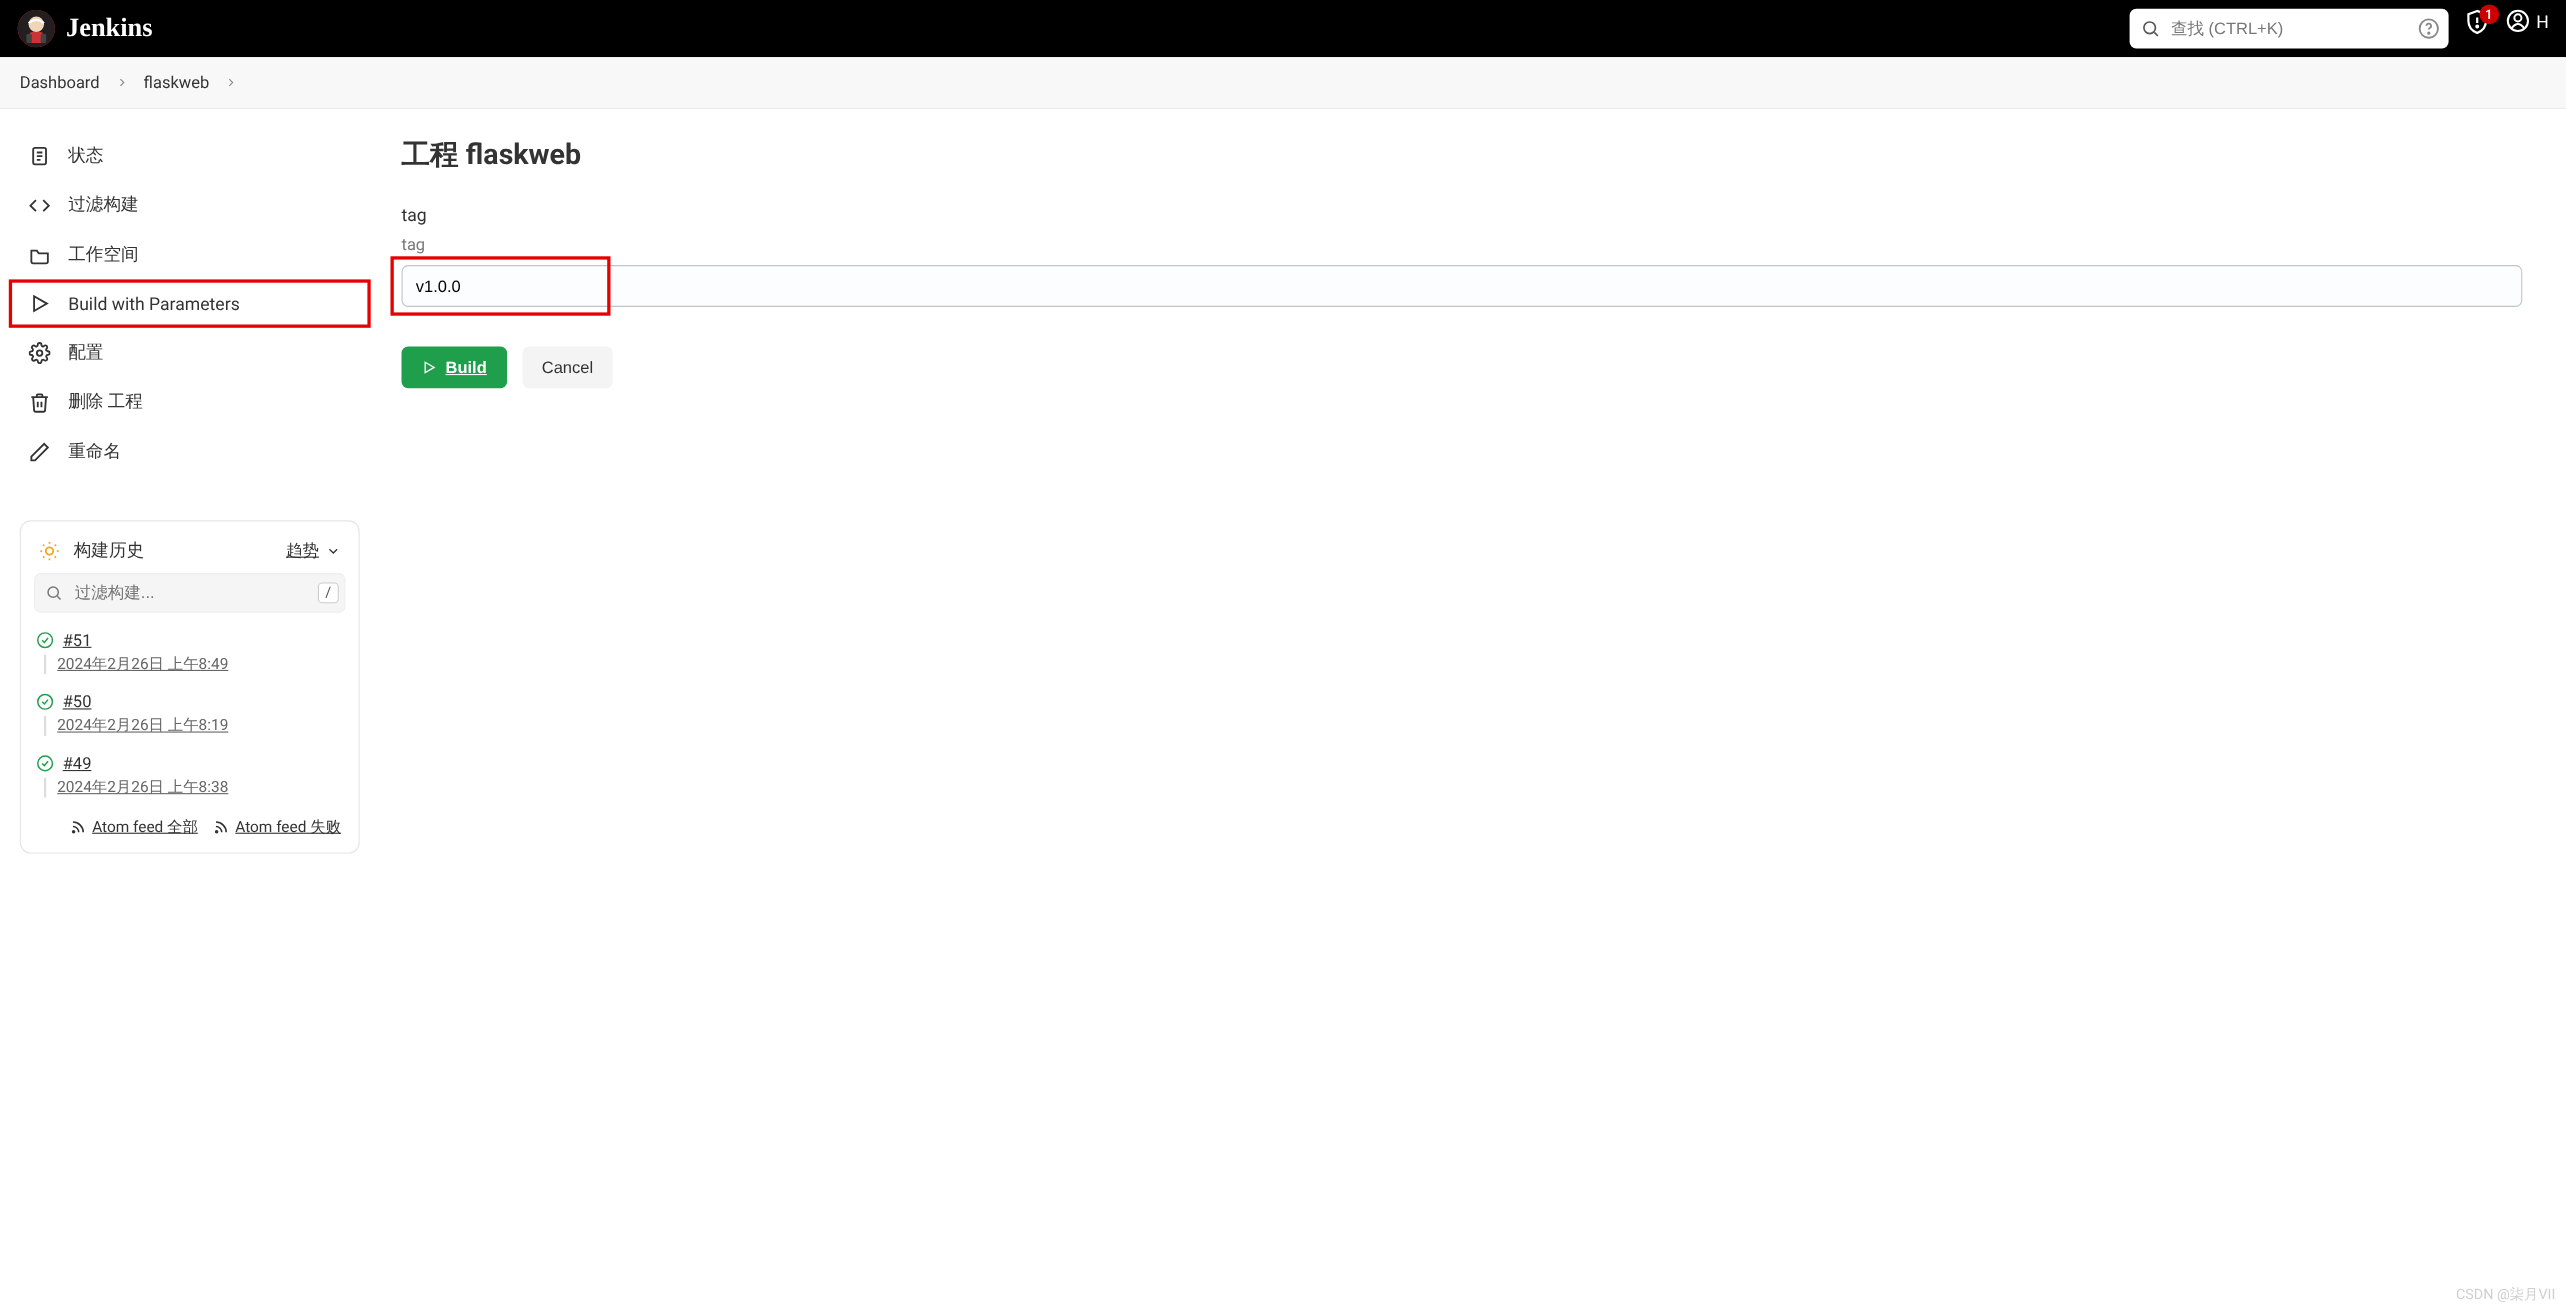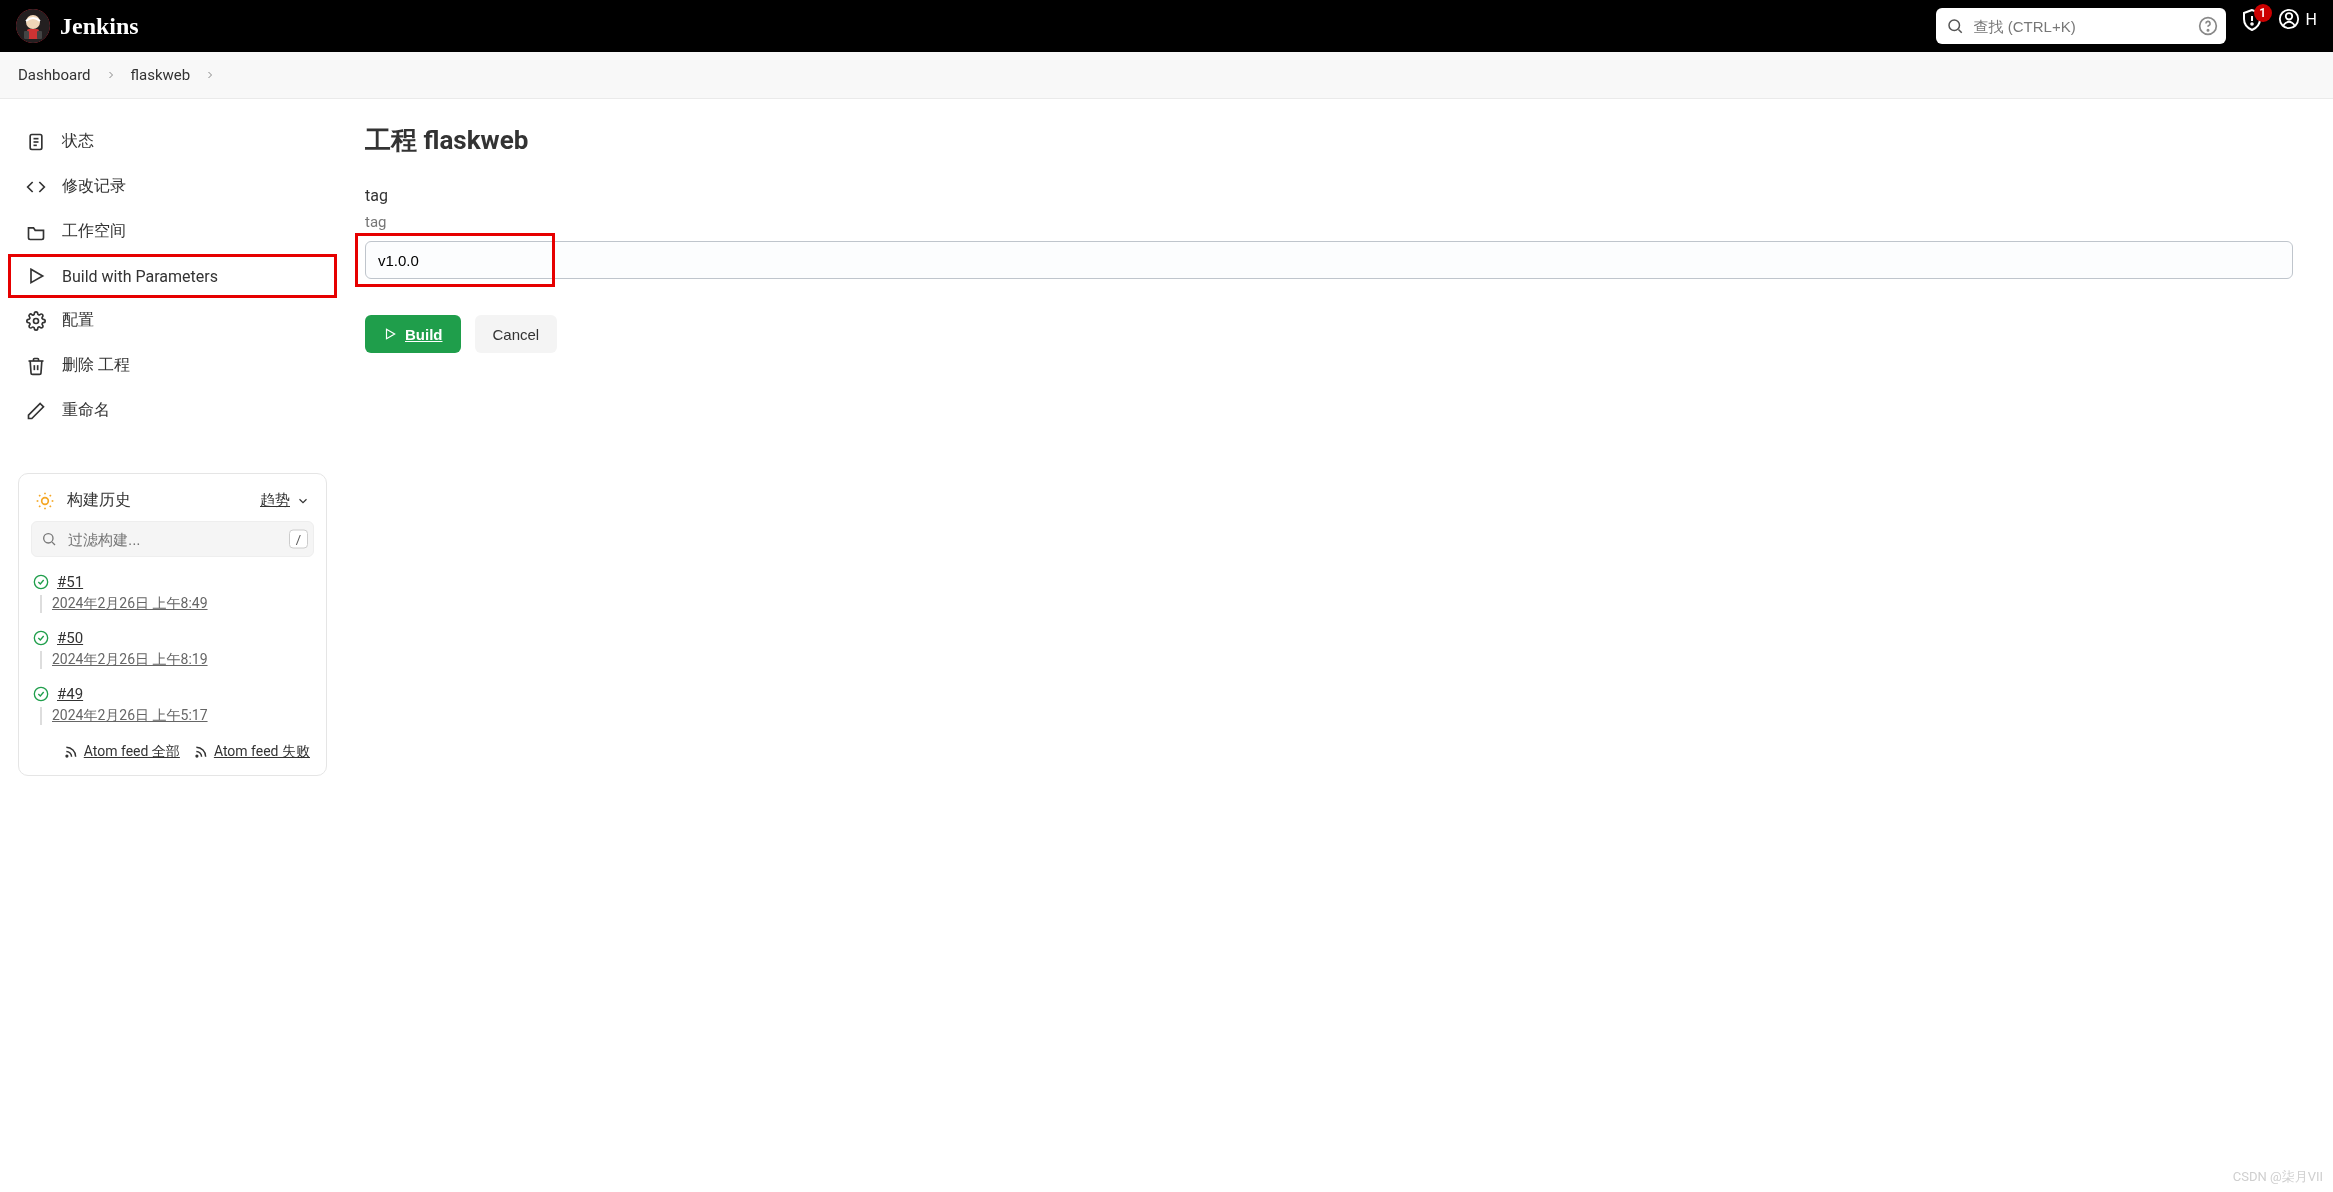--- a/index.html
+++ b/index.html
@@ -145,21 +145,21 @@
       <span>状态</span>
     </div>
 
     <div class="nav-item">
       <span class="nav-icon">
           <svg width="20" height="20" viewBox="0 0 24 24" fill="none" stroke="currentColor" stroke-width="2">
             <polyline points="16 18 22 12 16 6"></polyline>
             <polyline points="8 6 2 12 8 18"></polyline>
           </svg>
         </span>
-      <span>修改记录</span>
+      <span>过滤构建</span>
     </div>
 
     <div class="nav-item">
       <span class="nav-icon">
           <svg width="20" height="20" viewBox="0 0 24 24" fill="none" stroke="currentColor" stroke-width="2">
             <path d="M3 7 h6 l2 3 h10 v9 a2 2 0 0 1 -2 2 H5 a2 2 0 0 1 -2 -2 Z"></path>
           </svg>
         </span>
       <span>工作空间</span>
     </div>
@@ -270,21 +270,21 @@
       <div class="build-row">
         <div class="build-id-line">
           <span class="success-icon">
               <svg width="16" height="16" viewBox="0 0 24 24" fill="none" stroke="currentColor" stroke-width="2">
                 <circle cx="12" cy="12" r="10"></circle>
                 <polyline points="8 12 11 15 16 9"></polyline>
               </svg>
             </span>
           <a class="build-id">#49</a>
         </div>
-        <div class="build-date">2024年2月26日 上午5:17</div>
+        <div class="build-date">2024年2月26日 上午8:38</div>
       </div>
 
       <div class="rss-row">
         <a class="rss-link">
           <span>
               <svg width="14" height="14" viewBox="0 0 24 24" fill="none" stroke="currentColor" stroke-width="2.5">
                 <path d="M4 11a9 9 0 0 1 9 9"></path>
                 <path d="M4 4a16 16 0 0 1 16 16"></path>
                 <circle cx="5" cy="19" r="1.5" fill="currentColor"></circle>
               </svg>

